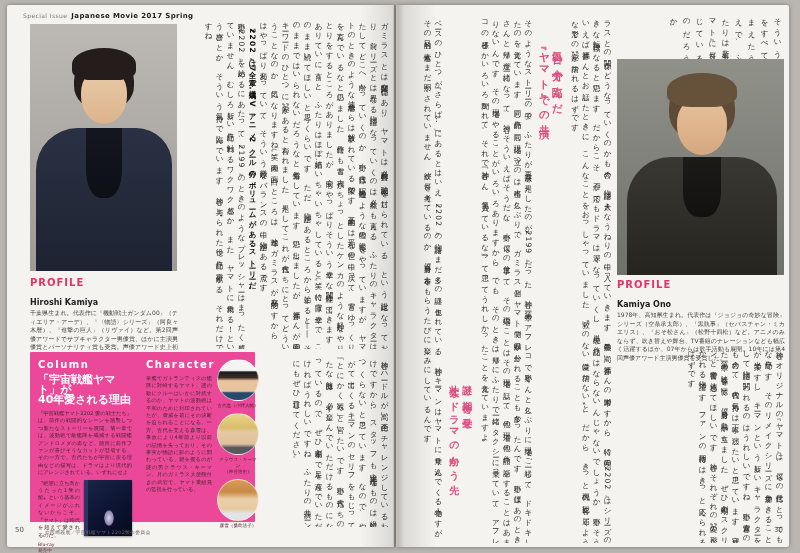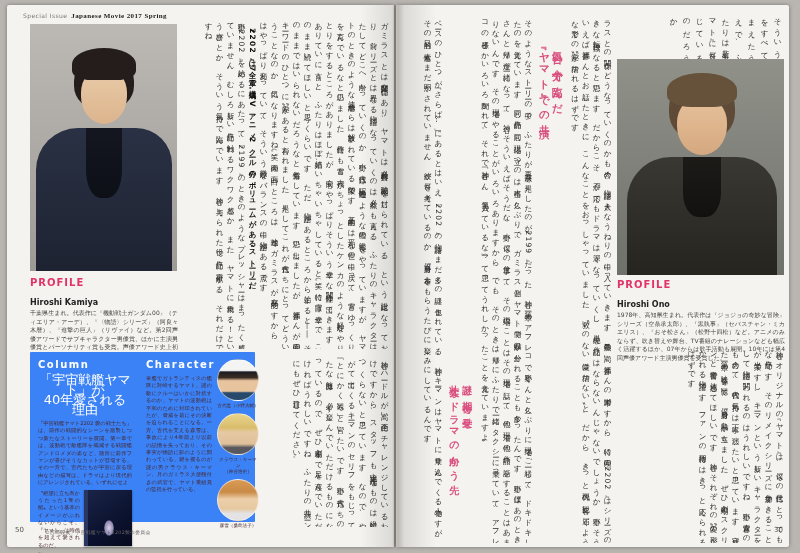--- a/index.html
+++ b/index.html
@@ -6,38 +6,38 @@
   body{width:800px;height:553px;background:#b9b6b1;font-family:"DejaVu Sans",sans-serif;overflow:hidden;position:relative;}
   .page{position:absolute;top:5px;height:542px;background:#f5f3ef;box-shadow:0 0 4px rgba(0,0,0,.35);}
   #page-left{left:7px;width:387px;border-radius:2px 0 0 2px;}
   #page-right{left:396px;width:393px;border-radius:0 2px 2px 0;}
   .gutter{position:absolute;top:5px;left:360px;width:76px;height:542px;pointer-events:none;
     background:linear-gradient(to right,rgba(0,0,0,0) 0%,rgba(0,0,0,.10) 42%,rgba(60,50,45,.30) 50%,rgba(0,0,0,.10) 58%,rgba(0,0,0,0) 100%);z-index:5;}
   .abs{position:absolute;}
   
   .hdr{font-size:7px;color:#333;letter-spacing:.4px;}
   .hdr .sp{font-size:6px;color:#777;margin-right:4px;}
-  .hdr .bold{font-weight:bold;color:#222;font-family:Liberation Serif, serif;}
+  .hdr .bold{font-weight:bold;color:#222;}
   .vflow{writing-mode:vertical-rl;overflow:hidden;color:#2d2d2d;font-size:7.5px;line-height:11px;letter-spacing:1.2px;text-align:justify;}
   .vflow p{margin:0;}
   .vnote{font-weight:bold;padding-top:10px;color:#111;margin:0 3px;}
   .vh{color:#d94f7f;font-weight:bold;font-size:10.5px;line-height:13px;letter-spacing:2px;white-space:pre-line;margin:0 5px;}
   
   .prof-label{font-size:10px;font-weight:bold;color:#e0336a;letter-spacing:1px;}
   .prof-name{font-size:8px;font-weight:bold;color:#222;margin-top:10px;}
   .prof-bio{font-size:6px;line-height:8.5px;color:#444;text-align:justify;margin-top:2px;}
   
   .photo{overflow:hidden;}
   #photo-l{background:linear-gradient(#bcb9b4,#9e9b96);}
   #photo-r{background:linear-gradient(#90928a,#6e706a);}
   .ph-hair,.ph-face,.ph-body,.ph-shirt{position:absolute;}
   
-  .pinkbox{background:#3b82f6;border-radius:1px;display:flex;padding:7px 6px 6px 8px;box-sizing:border-box;}
+  .pinkbox{background:#ec4899;border-radius:1px;display:flex;padding:7px 6px 6px 8px;box-sizing:border-box;}
   .pb-h{color:#fff;font-weight:bold;font-size:10px;letter-spacing:1.5px;}
-  .pb-t{color:#fff;font-weight:normal;font-size:13px;line-height:10px;margin-top:5px;white-space:pre-line;text-align:center;}
+  .pb-t{color:#fff;font-weight:bold;font-size:11px;line-height:10px;margin-top:5px;white-space:pre-line;}
   .pb-b{color:#46262f;font-size:5.2px;line-height:7.4px;text-align:justify;margin-top:5px;}
   .pb-div{width:1px;background:rgba(255,255,255,.8);margin:0 7px;}
   .col-bottom{display:flex;margin-top:3px;}
   .bd-cap{color:#6b1f33;font-size:4.6px;line-height:6.5px;margin-top:3px;white-space:pre-line;}
   .bd{width:46px;height:56px;margin-left:4px;background:linear-gradient(145deg,#1a2448 0%,#0c1330 55%,#060a1e 100%);border-left:4px solid #2a3560;box-shadow:0 1px 2px rgba(0,0,0,.4);position:relative;}
   .bd:after{content:"";position:absolute;left:16px;top:30px;width:10px;height:16px;background:radial-gradient(ellipse at center,#d8d2e8 0%,#8f86b0 60%,transparent 75%);border-radius:50%;}
   .chars{width:52px;display:flex;flex-direction:column;align-items:center;}
   .cc{width:40px;height:40px;border-radius:50%;border:1px solid rgba(255,255,255,.6);overflow:hidden;position:relative;flex:none;}
   .cc-cap{color:#46262f;font-size:4.6px;line-height:6px;text-align:center;margin:2px 0 4px;white-space:pre-line;}
   .cc1{background:linear-gradient(#f4f4f2 0%,#f4f4f2 26%,#1c1c22 30%,#3a2c22 44%,#e8c49e 52%,#e8c49e 78%,#27496b 82%);}
@@ -134,21 +134,21 @@
   <div class="abs photo" id="photo-r" style="left:221px;top:54px;width:167px;height:216px;">
     <div class="ph-hair" style="left:52px;top:18px;width:66px;height:64px;background:#5e4a36;border-radius:48% 48% 44% 44%;"></div>
     <div class="ph-face" style="left:60px;top:38px;width:50px;height:58px;background:linear-gradient(#e6c19b,#d5a87f);border-radius:46% 46% 52% 52%;"></div>
     <div class="ph-hair" style="left:50px;top:14px;width:70px;height:34px;background:#66513b;border-radius:50% 50% 34% 34%;"></div>
     <div class="ph-body" style="left:10px;top:98px;width:150px;height:118px;background:linear-gradient(#3a3833,#26241f);border-radius:44px 40px 0 0;"></div>
     <div class="ph-shirt" style="left:66px;top:98px;width:38px;height:60px;background:linear-gradient(#1d1b18,#121110);border-radius:0 0 40% 40%;"></div>
   </div>
 
   <div class="abs" style="left:221px;top:274px;width:168px;">
     <div class="prof-label">PROFILE</div>
-    <div class="prof-name">Hiroshi Ono</div>
+    <div class="prof-name">Kamiya Ono</div>
     <div class="prof-bio">1978年、高知県生まれ。代表作は『ジョジョの奇妙な冒険』シリーズ（空条承太郎）、『黒執事』（セバスチャン・ミカエリス）、『おそ松さん』（松野十四松）など。アニメのみならず、吹き替えや舞台、TV番組のナレーションなども幅広く活躍するほか、07年からは歌手活動も展開。10年には第4回声優アワード主演男優賞を受賞した。</div>
   </div>
 
   <div class="abs vflow" style="left:219px;top:340px;width:170px;height:198px;">
     <p>神谷　オリジナルの『ヤマト』は、僕らの世代にとっても特別な作品です。そのリメイクシリーズに参加できること自体が光栄ですし、キーマンという新しいキャラクターを通して物語に関われるのはうれしいですね。小野　森雪との関係も含めて、古代の気持ちは丁寧に演じたいと思っています。完成した第一章の映像を観て、僕自身も鳥肌が立ちました。ぜひ劇場のスクリーンと音響で体感してほしいです。神谷　それぞれの〝愛〟の形が描かれる物語です。ファンの期待にはきっと応えられるはずです。</p>
   </div>
 
   <div class="abs pgnum" style="left:378px;top:521px;">30</div>
 </div>
 

